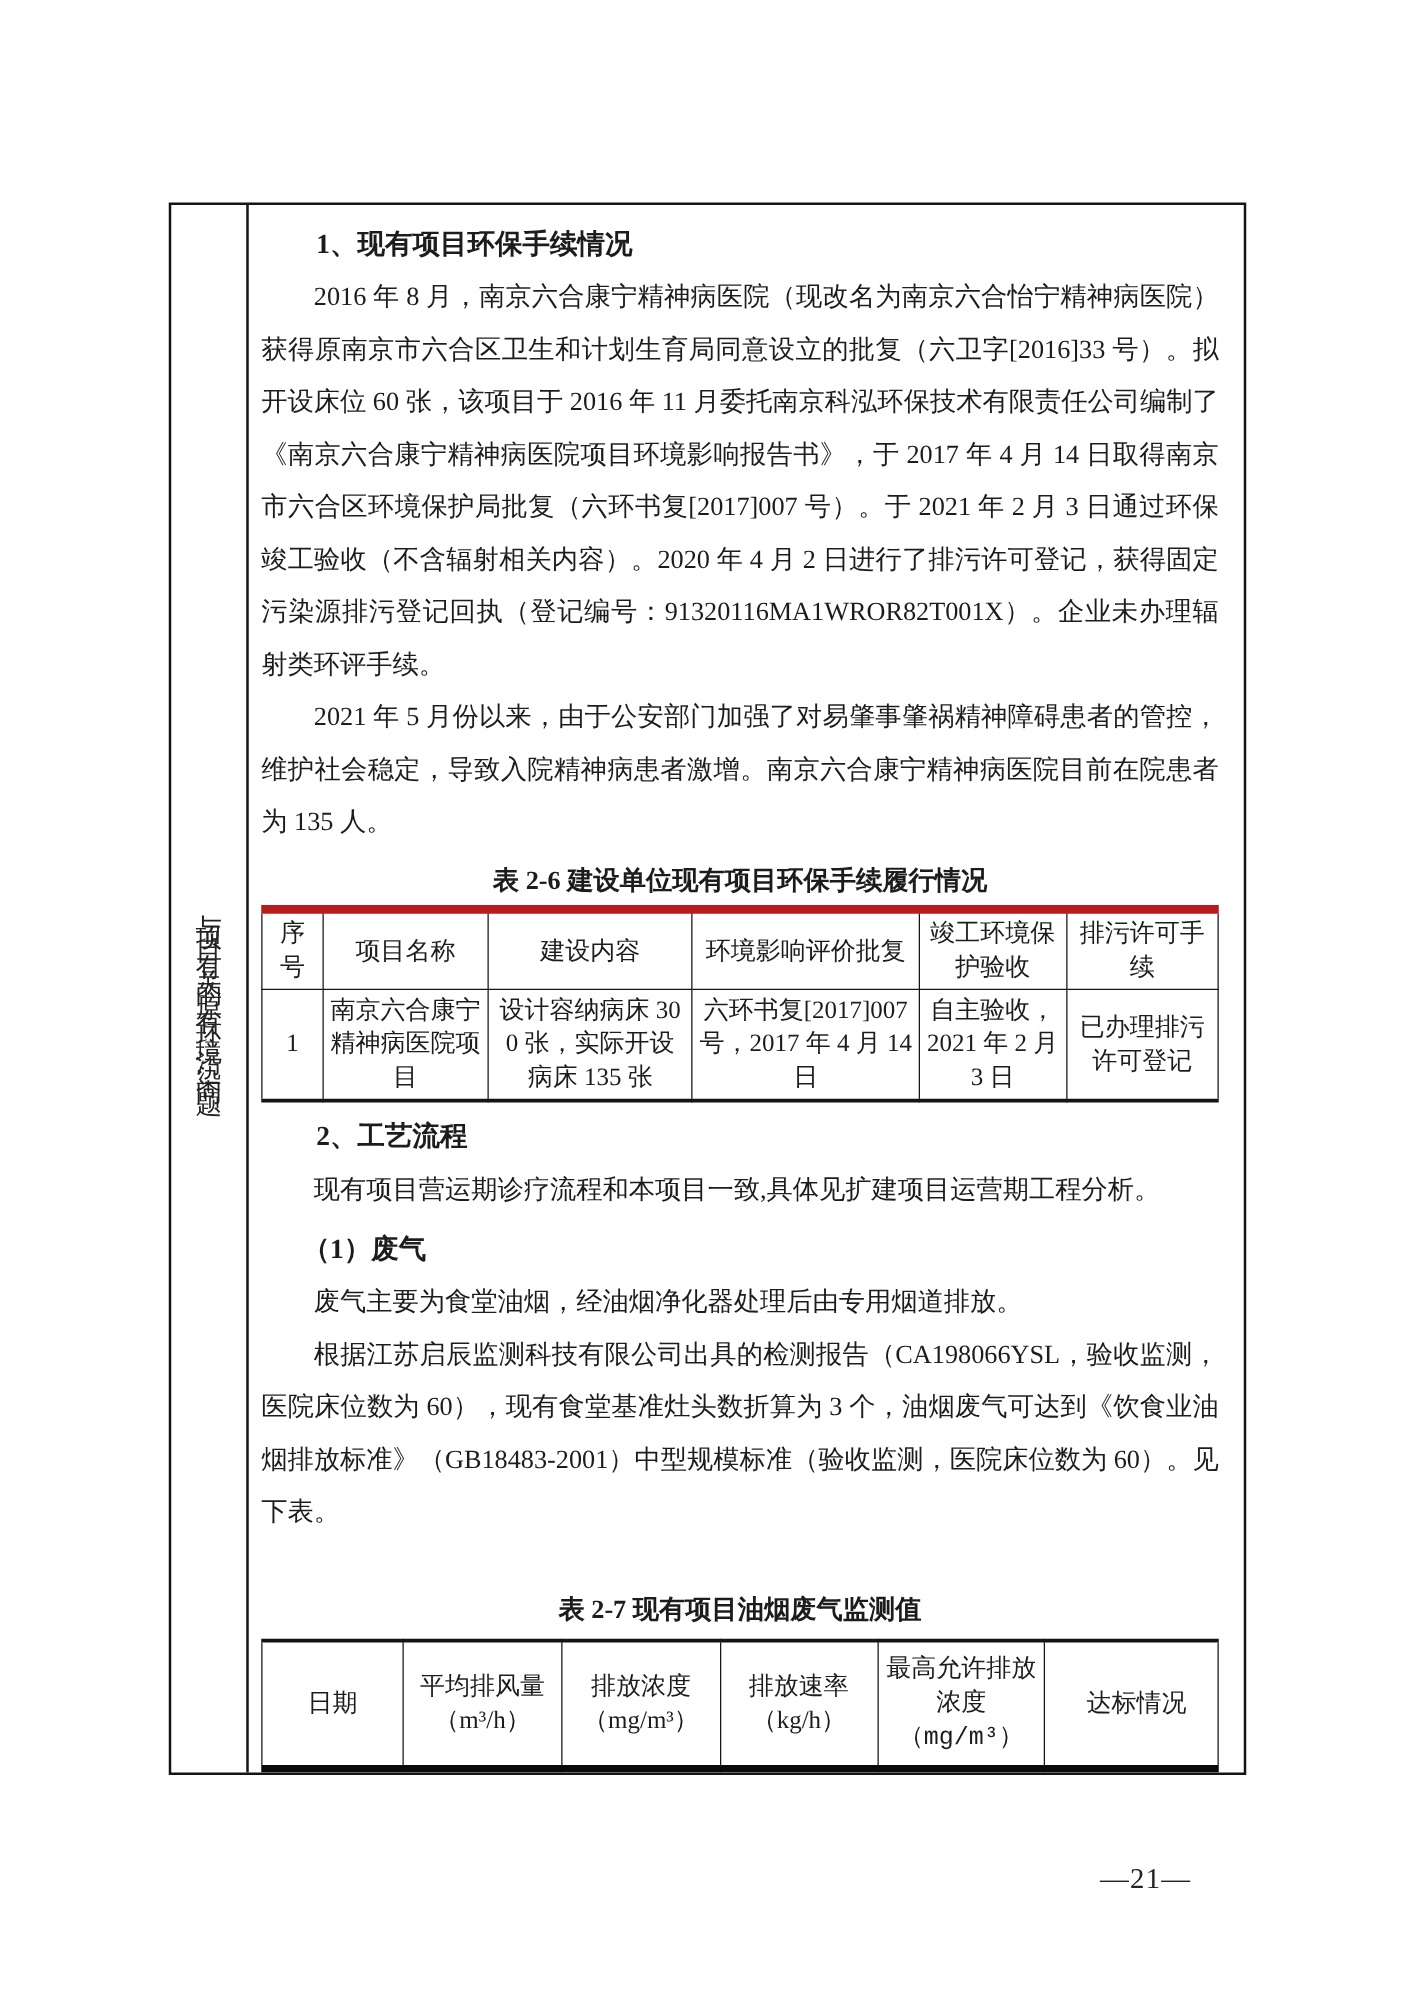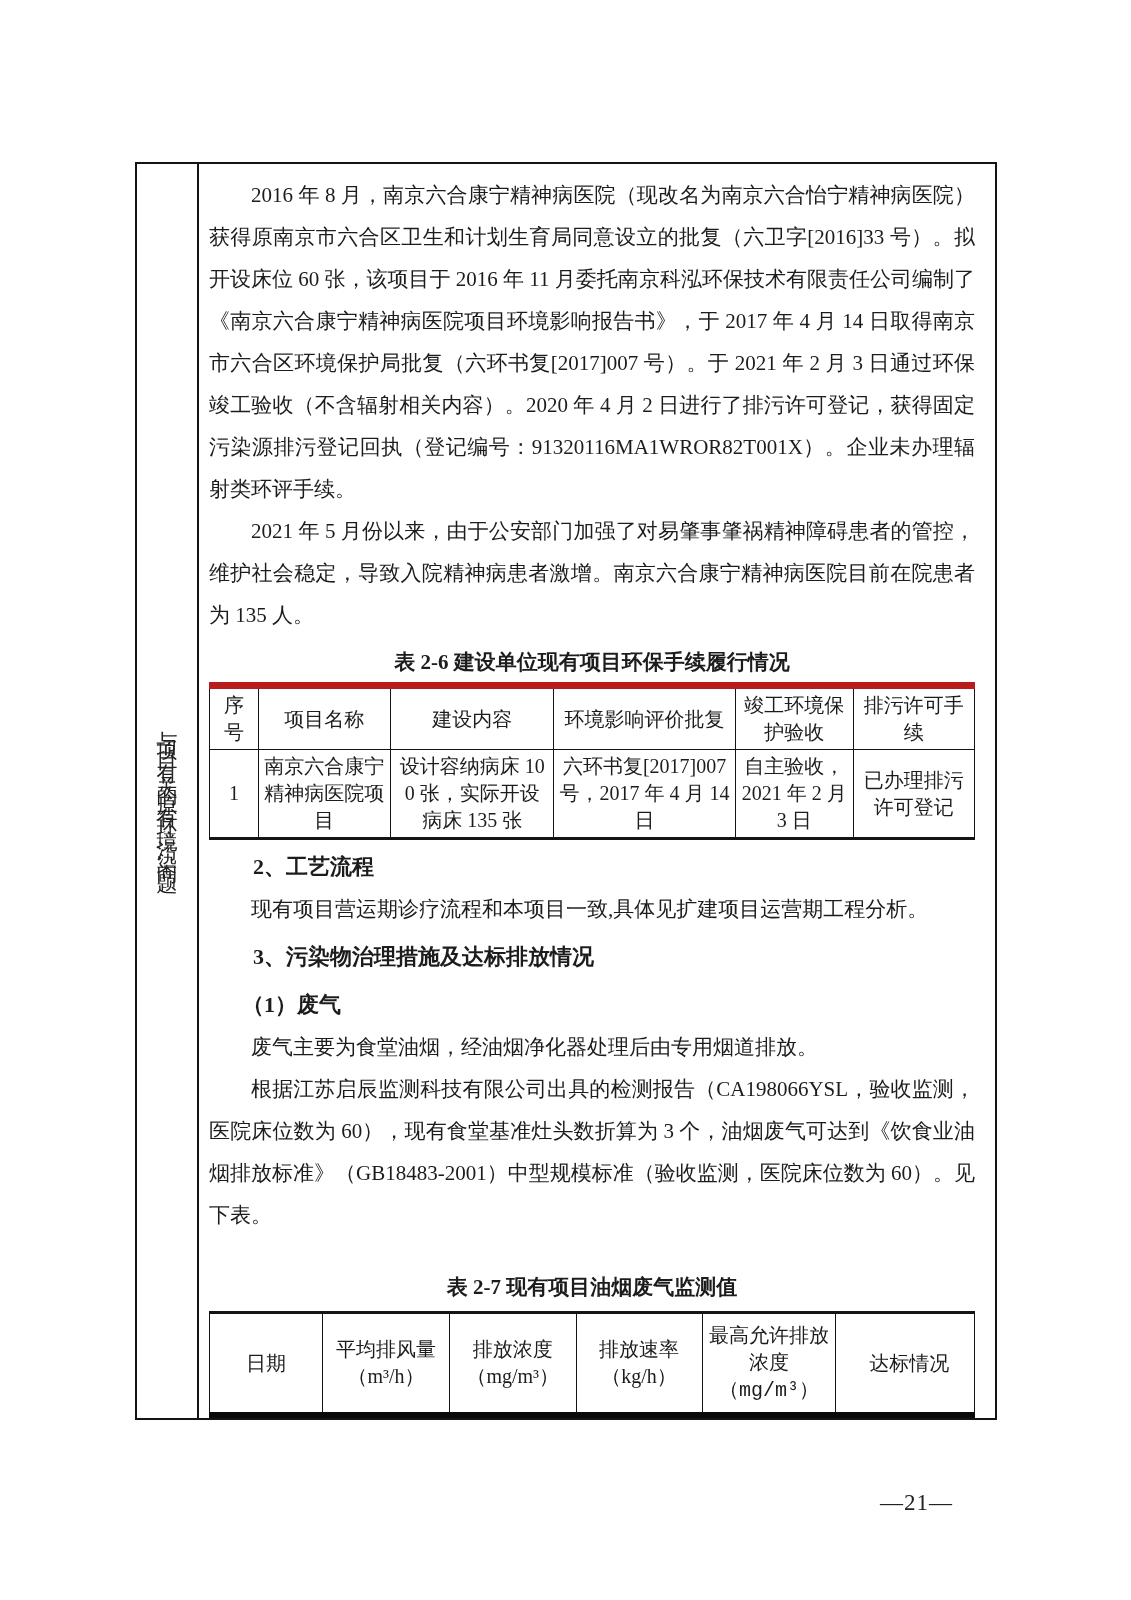--- a/index.html
+++ b/index.html
@@ -149,53 +149,53 @@
 <div class="page">
 
   <div class="outer-box">
 
     <div class="side-cell">
       <div class="side-label">与项目有关的原有环境污染问题</div>
     </div>
 
     <div class="content-cell">
 
+      <div class="heading">1、现有项目环保手续情况</div>
 
       <p class="para">2016 年 8 月，南京六合康宁精神病医院（现改名为南京六合怡宁精神病医院）获得原南京市六合区卫生和计划生育局同意设立的批复（六卫字[2016]33 号）。拟开设床位 60 张，该项目于 2016 年 11 月委托南京科泓环保技术有限责任公司编制了《南京六合康宁精神病医院项目环境影响报告书》，于 2017 年 4 月 14 日取得南京市六合区环境保护局批复（六环书复[2017]007 号）。于 2021 年 2 月 3 日通过环保竣工验收（不含辐射相关内容）。2020 年 4 月 2 日进行了排污许可登记，获得固定污染源排污登记回执（登记编号：91320116MA1WROR82T001X）。企业未办理辐射类环评手续。</p>
 
       <p class="para">2021 年 5 月份以来，由于公安部门加强了对易肇事肇祸精神障碍患者的管控，维护社会稳定，导致入院精神病患者激增。南京六合康宁精神病医院目前在院患者为 135 人。</p>
 
       <div class="tbl-title">表 2-6 建设单位现有项目环保手续履行情况</div>
 
       <table class="t26">
         <tbody>
             <tr>
           <th class="c0">序号</th>
           <th class="c1">项目名称</th>
           <th class="c2">建设内容</th>
           <th class="c3">环境影响评价批复</th>
           <th class="c4">竣工环境保护验收</th>
           <th class="c5">排污许可手续</th>
         </tr>
         <tr>
           <td class="c0">1</td>
           <td class="c1">南京六合康宁精神病医院项目</td>
-          <td class="c2">设计容纳病床 100 张，实际开设病床 135 张</td>
+          <td class="c2">设计容纳病床 300 张，实际开设病床 135 张</td>
           <td class="c3">六环书复[2017]007 号，2017 年 4 月 14 日</td>
           <td class="c4">自主验收，2021 年 2 月 3 日</td>
           <td class="c5">已办理排污许可登记</td>
         </tr>
       </tbody>
         </table>
 
       <div class="heading" style="margin-top:6px;">2、工艺流程</div>
 
       <p class="para">现有项目营运期诊疗流程和本项目一致,具体见扩建项目运营期工程分析。</p>
 
-      <div class="heading" style="margin-top:6px;">3、污染物治理措施及达标排放情况</div>
 
       <div class="heading sub" style="margin-top:6px;">（1）废气</div>
 
       <p class="para">废气主要为食堂油烟，经油烟净化器处理后由专用烟道排放。</p>
 
       <p class="para">根据江苏启辰监测科技有限公司出具的检测报告（CA198066YSL，验收监测，医院床位数为 60），现有食堂基准灶头数折算为 3 个，油烟废气可达到《饮食业油烟排放标准》（GB18483-2001）中型规模标准（验收监测，医院床位数为 60）。见下表。</p>
 
       <div class="bottom-block">
         <div class="tbl-title">表 2-7 现有项目油烟废气监测值</div>
 

